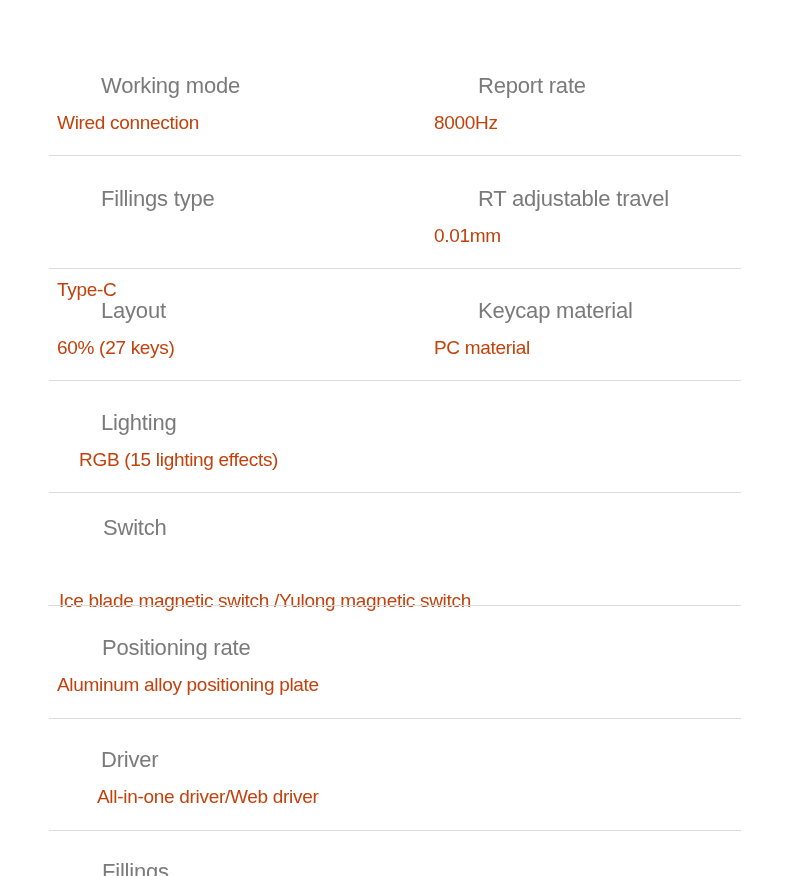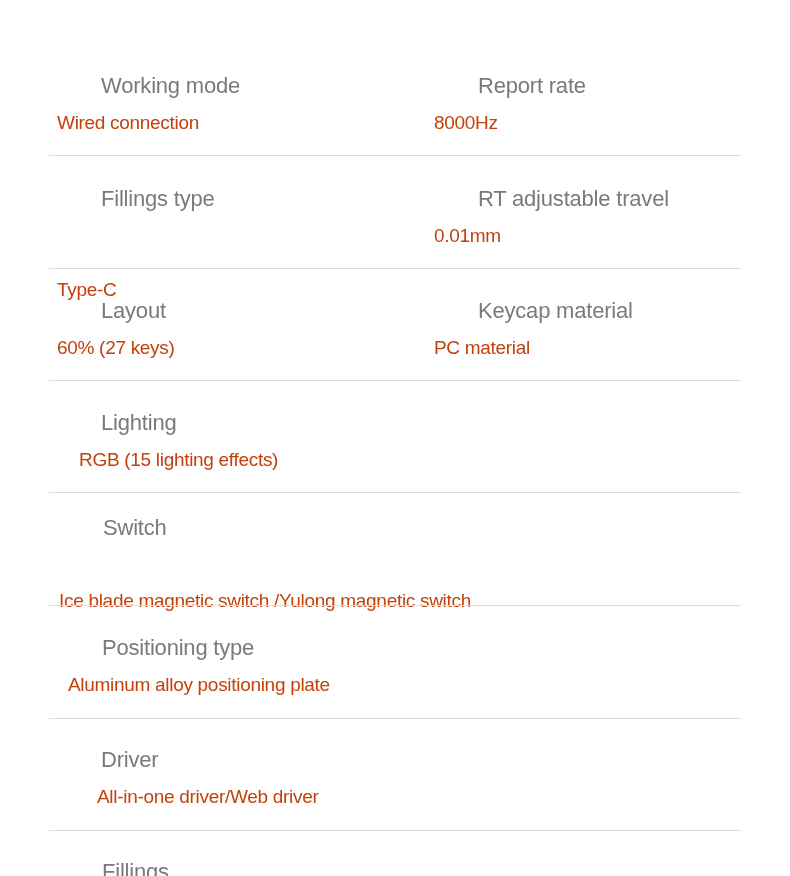--- a/index.html
+++ b/index.html
@@ -34,22 +34,22 @@
   <div class="divider" style="top:380px;"></div>
 
   <div class="spec label" style="left:57px; top:410px;">Lighting</div>
   <div class="spec value" style="left:56px; top:449px;margin-left:23px;">RGB (15 lighting effects)</div>
   <div class="divider" style="top:492px;"></div>
 
   <div class="spec label" style="left:59px; top:515px;">Switch</div>
   <div class="spec value" style="left:59px; top:554px;margin-top:36px;">Ice blade magnetic  switch /Yulong magnetic  switch</div>
   <div class="divider" style="top:605px;"></div>
 
-  <div class="spec label" style="left:58px; top:635px;">Positioning type</div>
-  <div class="spec value" style="left:68px; top:674px;text-align:center;">Aluminum alloy positioning plate</div>
+  <div class="spec label" style="left:58px; top:635px;">Positioning rate</div>
+  <div class="spec value" style="left:57px; top:674px;text-align:center;">Aluminum alloy positioning plate</div>
   <div class="divider" style="top:718px;"></div>
 
   <div class="spec label" style="left:57px; top:747px;">Driver</div>
   <div class="spec value" style="left:57px; top:786px;margin-left:40px;">All-in-one driver/Web driver</div>
   <div class="divider" style="top:830px;"></div>
 
   <div class="spec label" style="left:58px; top:859px;">Fillings</div>
 </div>
 
 </body></html>

